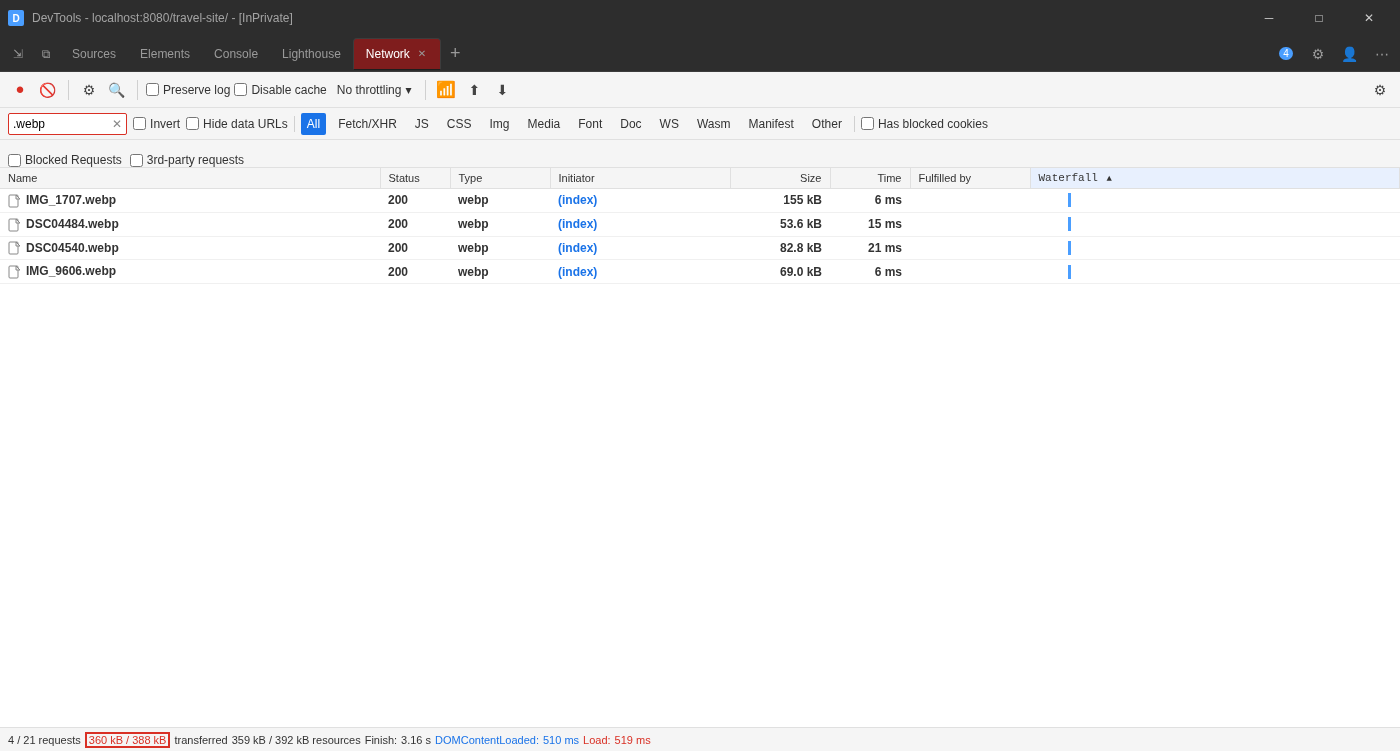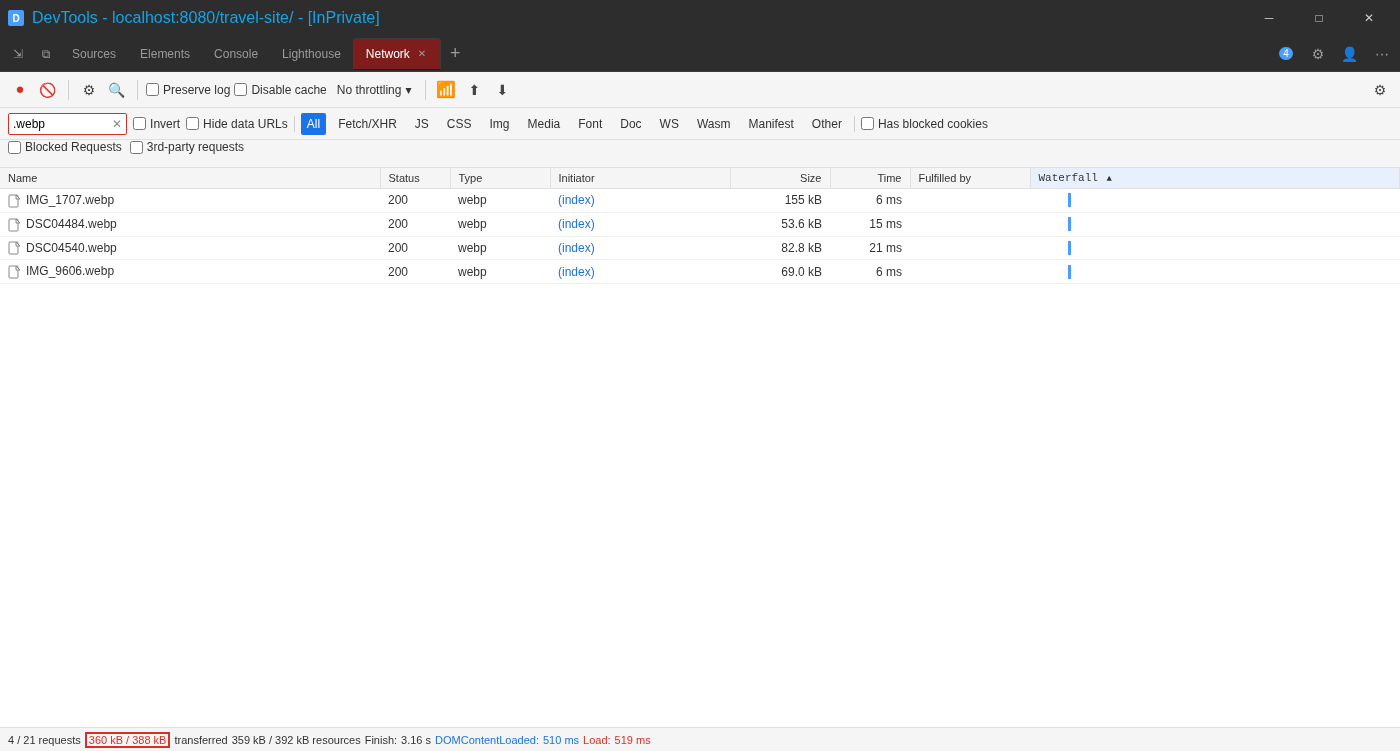--- a/index.html
+++ b/index.html
@@ -15,21 +15,21 @@
       gap: 8px;
       color: #ccc;
     }
     .titlebar-icon {
       width: 16px; height: 16px;
       background: #4a9eff;
       border-radius: 2px;
       display: flex; align-items: center; justify-content: center;
       font-size: 10px; color: white; font-weight: bold;
     }
-    .titlebar-title { font-size: 16px; color: #0ea5e9; flex: 1; }
+    .titlebar-title { font-size: 12px; color: #a3a3a3; flex: 1; }
     .titlebar-controls { display: flex; gap: 4px; margin-left: auto; }
     .titlebar-btn { width: 46px; height: 36px; display: flex; align-items: center; justify-content: center; cursor: pointer; color: #ccc; font-size: 12px; }
 
     
     .tabbar {
       background: #2d2d2d;
       height: 36px;
       display: flex;
       align-items: center;
       padding: 0 4px;
@@ -109,21 +109,21 @@
       border: none; background: none;
       cursor: pointer; font-size: 12px; color: #333; border-radius: 2px;
     }
     .filter-btn.active { background: #1a73e8; color: white; }
     .filter-separator { width: 1px; height: 16px; background: #d0d0d0; }
 
     
     .toolbar3 {
       height: 28px;
       display: flex;
-      align-items: flex-start;
+      align-items: flex-end;
       padding: 0 8px;
       gap: 8px;
       border-bottom: 1px solid #e0e0e0;
       background: #f5f5f5;
     }
 
     
     .timeline {
       height: 70px;
       border-bottom: 1px solid #e0e0e0;
@@ -166,20 +166,21 @@
       cursor: pointer;
       user-select: none;
       white-space: nowrap;
     }
     .network-table td {
       padding: 4px 8px;
       border-bottom: 1px solid #f0f0f0;
       font-size: 12px;
       color: #333;
       white-space: nowrap;
+      font-weight: bold;
     }
     .network-table .col-name { width: 380px; }
     .network-table .col-status { width: 70px; }
     .network-table .col-type { width: 100px; }
     .network-table .col-initiator { width: 180px; }
     .network-table .col-size { width: 100px; text-align: right; }
     .network-table .col-time { width: 80px; text-align: right; }
     .network-table .col-fulfilled { width: 120px; }
     .network-table .col-waterfall { flex: 1; min-width: 160px; }
     .link-blue { color: #1a73e8; cursor: pointer; }

